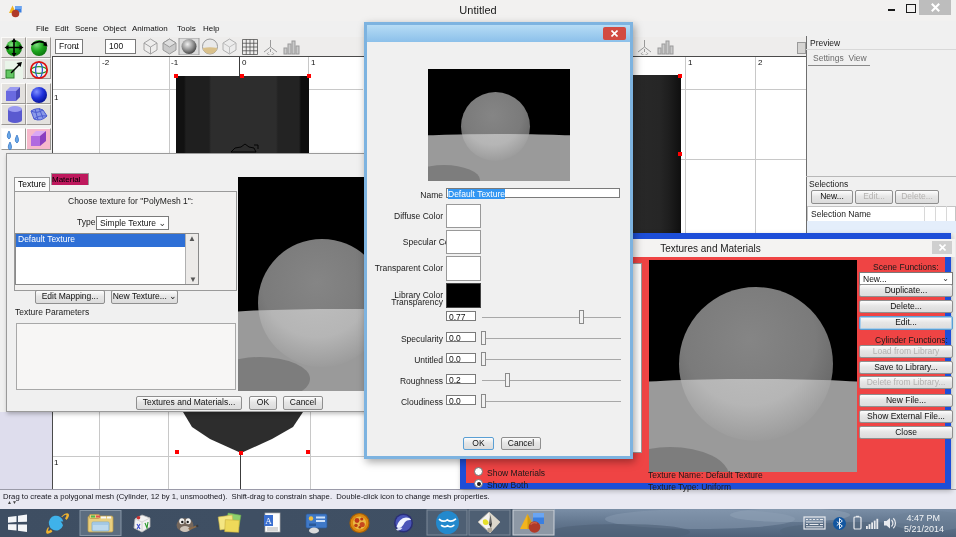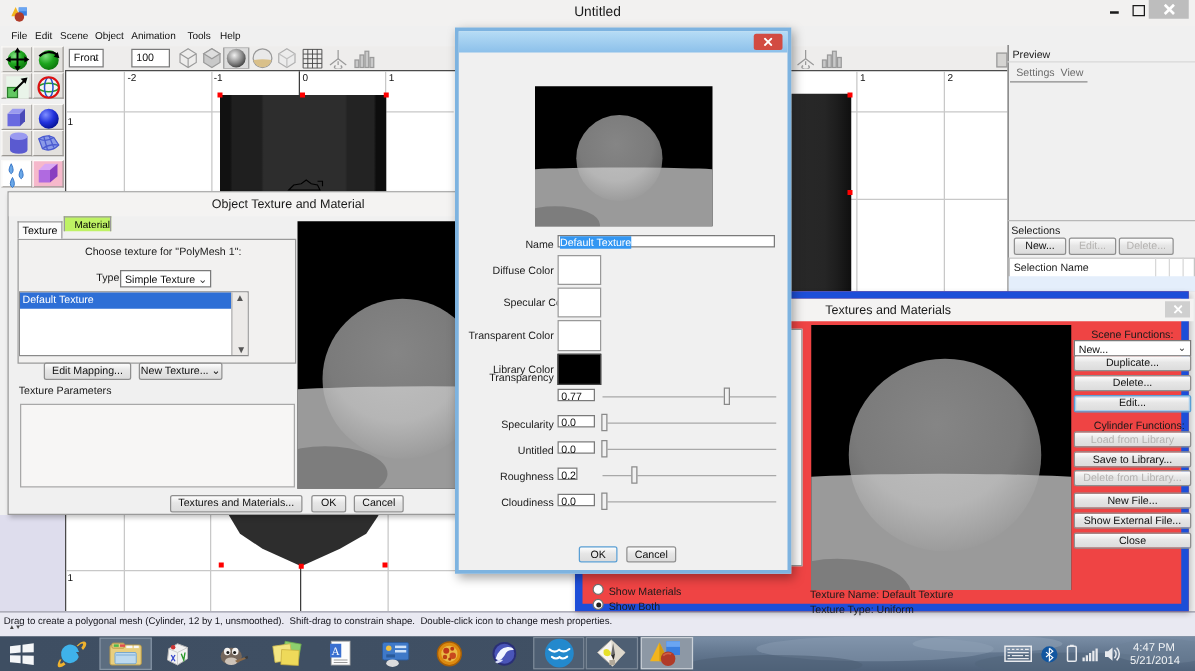--- a/index.html
+++ b/index.html
@@ -3,21 +3,21 @@
 <meta charset="utf-8">
 <style>
 * { margin:0; padding:0; box-sizing:border-box; }
 html,body { width:956px; height:537px; overflow:hidden; }
 body { font-family:"Liberation Sans", sans-serif; position:relative; background:#f0f0f0; }
 .abs { position:absolute; }
 
 #titlebar { left:0; top:0; width:956px; height:21px; background:#f2f1f0; }
 #title-text { left:0; top:4px; width:956px; text-align:center; font-size:11px; color:#1a1a1a; }
 #menubar { left:0; top:21px; width:956px; height:16px; background:#f0f0f0; font-size:8px; color:#101010; }
-.menu-item { position:absolute; top:3px; }
+.menu-item { position:absolute; top:3px;margin-left:27px; }
 #toolbar { left:0; top:37px; width:806px; height:20px; background:#eeedec; }
 
 #canvas { left:52px; top:56px; width:754px; height:433px; background:#ffffff; border-top:1px solid #4a4a4a; border-left:1px solid #4a4a4a; }
 .gridv { position:absolute; width:1px; background:#c8c8c8; }
 .gridh { position:absolute; height:1px; background:#c8c8c8; }
 .axis { background:#3c3c3c; }
 .rlabel { position:absolute; font-size:8px; color:#111; }
 .reddot { position:absolute; width:4px; height:4px; background:#ff0000; }
 
 #palette { left:0; top:37px; width:52px; height:419px; background:#f0f0f0; }
@@ -285,24 +285,23 @@
   </div>
 <div class="field abs" style="left:896px;top:491px;width:40px;height:11px;font-size:9px;color:#444">
     <span style="position:absolute;left:2px;top:0">Z</span>
     <span style="position:absolute;left:20px;top:0">▲▼</span>
   </div>
 <span class="abs" style="left:939px;top:490px;font-size:10px;color:#333">✓</span>
 <div class="abs" style="left:0;top:412px;width:52px;height:77px;background:#dedded"></div>
 <span class="abs" style="left:7px;top:499px;font-size:5px;color:#444;z-index:5">▲▼</span>
 
 <div id="otm" class="abs" style="left:6px;top:153px;width:449px;height:259px;background:#f0f0f0;border:1px solid #9a9a9a;z-index:10;box-shadow:1px 2px 4px rgba(0,0,0,.25)">
- <div class="abs" style="left:0;top:0;width:447px;height:19px;background:#f4f3f2;text-align:center;font-size:10px;color:#1a1a1a"><span style="position:relative;top:4px">Object Texture and Material</span></div>
 
  <div class="abs" style="left:7px;top:23px;width:36px;height:14px;background:#fbfbfb;border:1px solid #9a9a9a;border-bottom:none;font-size:8.5px;text-align:center;z-index:2"><span style="position:relative;top:1px">Texture</span></div>
- <div class="abs" style="left:44px;top:19px;width:38px;height:12px;background:#bef264;border:1px solid #9a9a9a;border-bottom:none;font-size:8px;text-align:right"><span style="position:relative;top:1px">Material</span></div>
+ <div class="abs" style="left:44px;top:19px;width:38px;height:12px;background:#be185d;border:1px solid #9a9a9a;border-bottom:none;font-size:8px;text-align:left"><span style="position:relative;top:1px">Material</span></div>
  <div class="abs" style="left:7px;top:37px;width:223px;height:100px;background:#f2f1f0;border:1px solid #9a9a9a"></div>
  <span class="lbl abs" style="left:61px;top:42px">Choose texture for "PolyMesh 1":</span>
  <span class="lbl abs" style="left:70px;top:63px">Type</span>
  <div class="field abs" style="left:89px;top:62px;width:73px;height:14px">
       <span style="position:absolute;left:3px;top:1px">Simple Texture</span>
       <span style="position:absolute;right:2px;top:1px;font-size:9px;color:#333">⌄</span>
     </div>
  <div class="abs" style="left:8px;top:79px;width:184px;height:52px;background:#fff;border:1px solid #8a8a8a">
    <div class="abs" style="left:0;top:0;width:169px;height:13px;background:#2e6fd6;color:#fff;font-size:8.5px">
         <span style="position:absolute;left:2px;top:0">Default Texture</span>
@@ -404,21 +403,21 @@
     </div>
  <div class="abs" style="left:115px;top:313px;width:139px;height:1px;background:#a8a8a8"></div>
  <div class="abs" style="left:114px;top:306px;width:5px;height:14px;background:#f2f2f2;border:1px solid #8a8a8a"></div>
  <div class="lbl abs" style="left:0;top:330px;width:76px;text-align:right">Untitled</div>
  <div class="field abs" style="left:79px;top:328px;width:30px;height:10px">
       <span style="position:absolute;left:2px;top:0">0.0</span>
     </div>
  <div class="abs" style="left:115px;top:334px;width:139px;height:1px;background:#a8a8a8"></div>
  <div class="abs" style="left:114px;top:327px;width:5px;height:14px;background:#f2f2f2;border:1px solid #8a8a8a"></div>
  <div class="lbl abs" style="left:0;top:351px;width:76px;text-align:right">Roughness</div>
- <div class="field abs" style="left:79px;top:349px;width:16px;height:10px">
+ <div class="field abs" style="left:79px;top:349px;width:30px;height:10px">
       <span style="position:absolute;left:2px;top:0">0.2</span>
     </div>
  <div class="abs" style="left:115px;top:355px;width:139px;height:1px;background:#a8a8a8"></div>
  <div class="abs" style="left:138px;top:348px;width:5px;height:14px;background:#f2f2f2;border:1px solid #8a8a8a"></div>
  <div class="lbl abs" style="left:0;top:372px;width:76px;text-align:right">Cloudiness</div>
  <div class="field abs" style="left:79px;top:370px;width:30px;height:10px">
       <span style="position:absolute;left:2px;top:0">0.0</span>
     </div>
  <div class="abs" style="left:115px;top:376px;width:139px;height:1px;background:#a8a8a8"></div>
  <div class="abs" style="left:114px;top:369px;width:5px;height:14px;background:#f2f2f2;border:1px solid #8a8a8a"></div>

